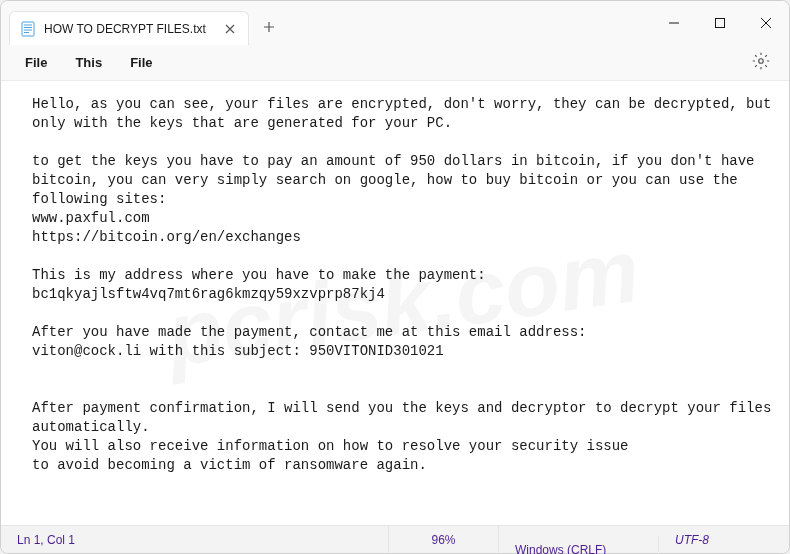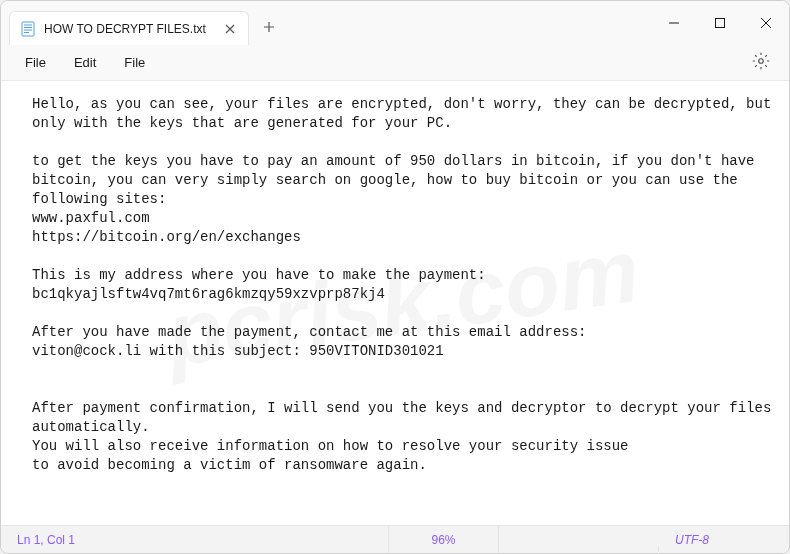--- a/index.html
+++ b/index.html
@@ -79,20 +79,21 @@
       color: #1a1a1a;
     }
     .menubar {
       height: 36px;
       background: #f9f9f9;
       display: flex;
       align-items: center;
       padding: 0 12px;
       gap: 4px;
       border-bottom: 1px solid #eaeaea;
+      font-weight: bold;
     }
     .menu-item {
       padding: 6px 12px;
       font-size: 13px;
       color: #1a1a1a;
       border-radius: 4px;
     }
     .menubar-spacer { flex: 1; }
     .settings-btn {
       width: 32px; height: 32px;
@@ -122,23 +123,23 @@
       font-style: italic;
       font-weight: bold;
       pointer-events: none;
       white-space: nowrap;
     }
     .statusbar {
       height: 28px;
       background: #f3f3f3;
       border-top: 1px solid #e5e5e5;
       display: flex;
-      align-items: flex-start;
+      align-items: center;
       font-size: 12px;
-      color: #8b5cf6;
+      color: #4c1d95;
       border-bottom-left-radius: 8px;
       border-bottom-right-radius: 8px;
     }
     .status-cell {
       padding: 0 16px;
       height: 100%;
       display: flex;
       align-items: center;
       border-right: 1px solid #e5e5e5;
     }
@@ -192,21 +193,21 @@
       <div class="win-btn close">
         <svg width="10" height="10" viewBox="0 0 10 10">
             <path d="M0 0 L10 10 M10 0 L0 10" stroke="currentColor" stroke-width="1"></path>
           </svg>
       </div>
     </div>
   </div>
 
   <div class="menubar">
     <div class="menu-item">File</div>
-    <div class="menu-item">Edit</div>
+    <div class="menu-item">This</div>
     <div class="menu-item">File</div>
     <div class="menubar-spacer"></div>
     <div class="settings-btn">
       <span>
         <svg width="18" height="18" viewBox="0 0 24 24" fill="none" stroke="currentColor" stroke-width="1.6">
             <circle cx="12" cy="12" r="3"></circle>
             <path d="M12 1v3m0 16v3M4.2 4.2l2.1 2.1m11.4 11.4l2.1 2.1M1 12h3m16 0h3M4.2 19.8l2.1-2.1m11.4-11.4l2.1-2.1"></path>
           </svg>
       </span>
     </div>

